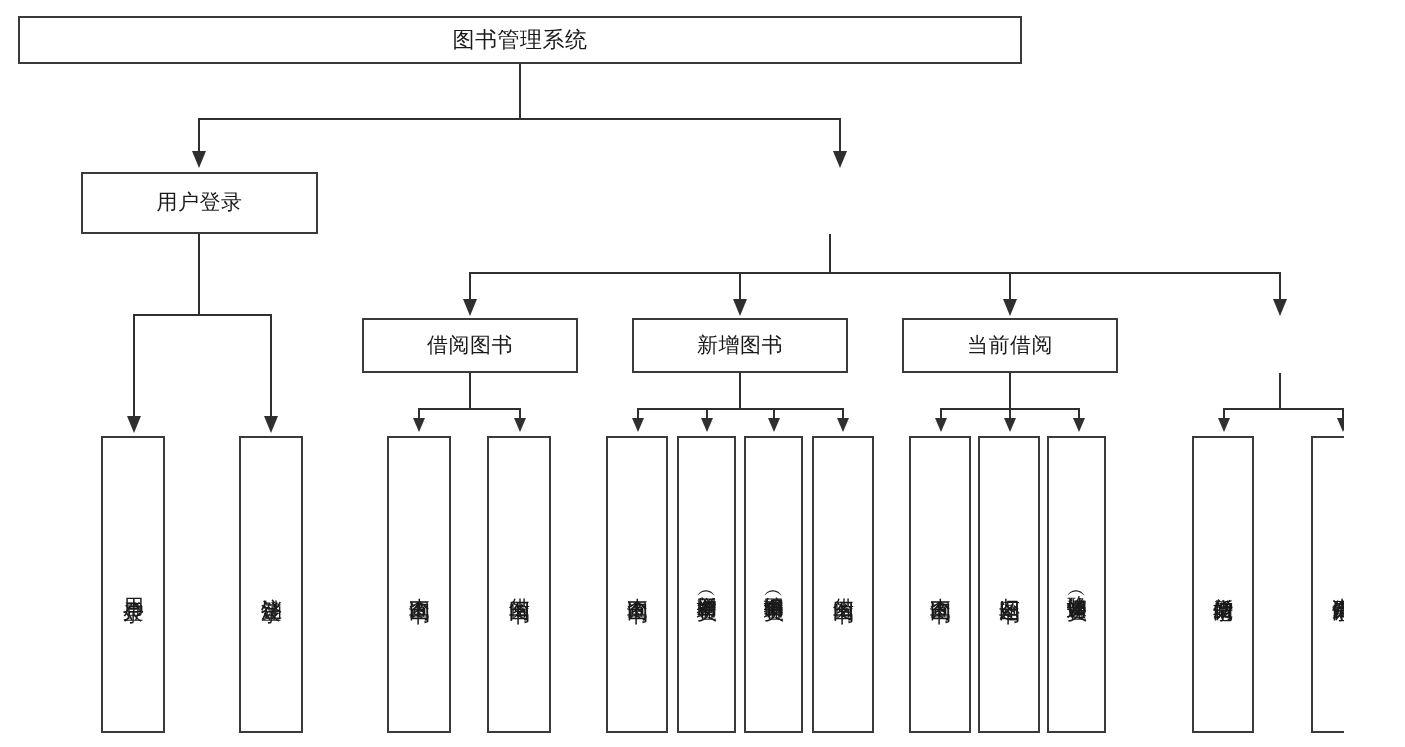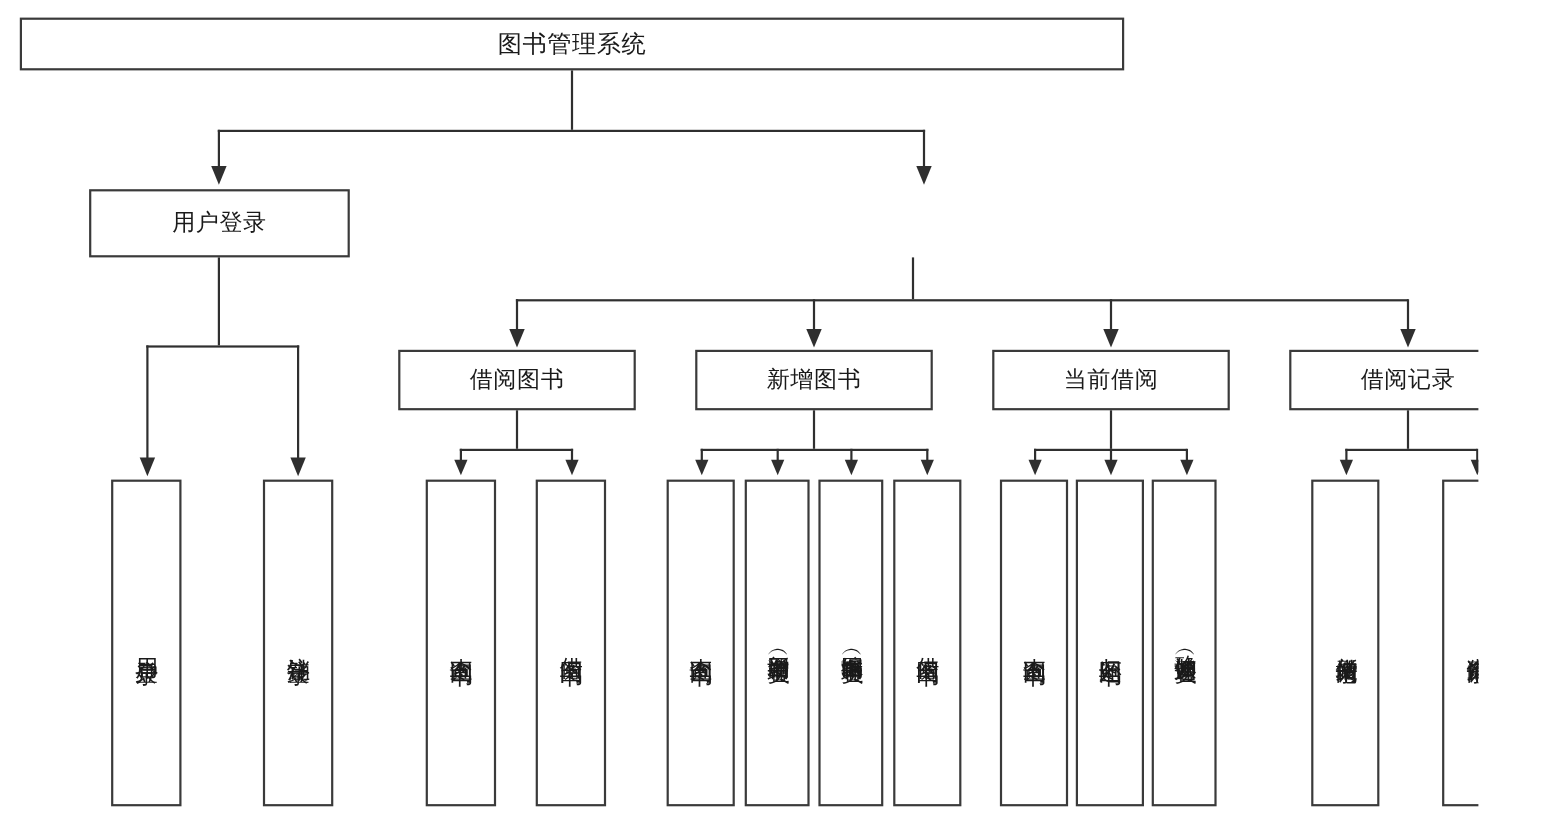--- a/index.html
+++ b/index.html
@@ -119,21 +119,20 @@
   <div class="vline" style="left:739px; top:272px; height:30px;"></div>
   <div class="arrow" style="left:733px; top:299px;"></div>
   <div class="vline" style="left:1009px; top:272px; height:30px;"></div>
   <div class="arrow" style="left:1003px; top:299px;"></div>
   <div class="vline" style="left:1279px; top:272px; height:30px;"></div>
   <div class="arrow" style="left:1273px; top:299px;"></div>
 
   <div class="node horiz" style="left:362px; top:318px; width:216px; height:55px;">借阅图书</div>
   <div class="node horiz" style="left:632px; top:318px; width:216px; height:55px;">新增图书</div>
   <div class="node horiz" style="left:902px; top:318px; width:216px; height:55px;">当前借阅</div>
-  <div class="node horiz" style="left:1172px; top:318px; width:216px; height:55px;">借阅记录</div>
 
   <div class="vline" style="left:469px; top:373px; height:35px;"></div>
   <div class="hline" style="left:418px; top:408px; width:103px;"></div>
   <div class="vline" style="left:418px; top:408px; height:12px;"></div>
   <div class="arrow small" style="left:413px; top:418px;"></div>
   <div class="vline" style="left:519px; top:408px; height:12px;"></div>
   <div class="arrow small" style="left:514px; top:418px;"></div>
 
   <div class="vline" style="left:739px; top:373px; height:35px;"></div>
   <div class="hline" style="left:637px; top:408px; width:207px;"></div>

